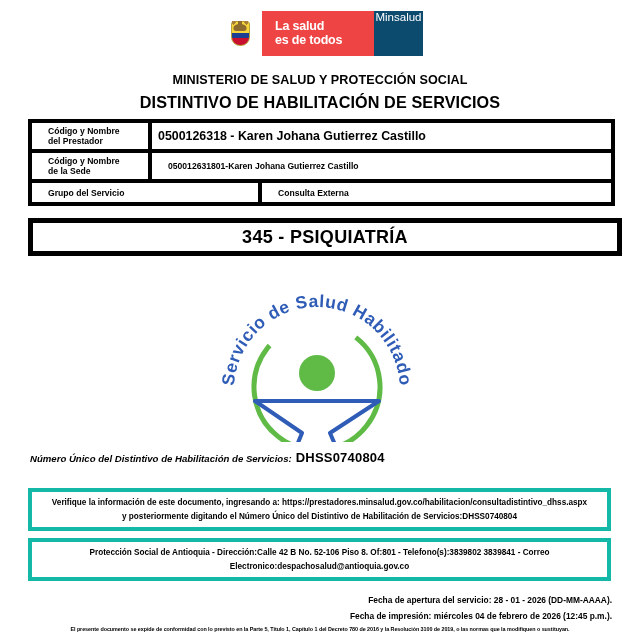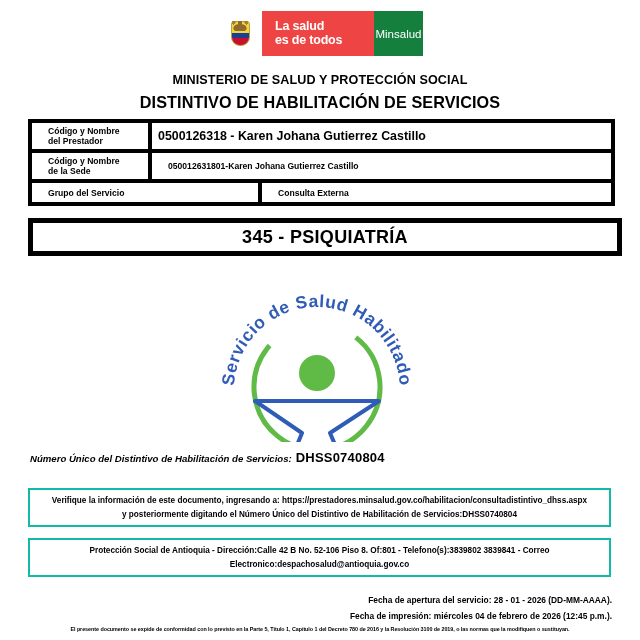--- a/index.html
+++ b/index.html
@@ -72,24 +72,23 @@
   }
   .logo-block-dark .l1, .logo-block-dark .l2 {
     color: #ffffff;
     font-weight: bold;
     font-size: 12.5px;
     line-height: 13.5px;
     letter-spacing: -0.2px;
     display: block;
   }
   .logo-block-light {
-    background: #15803d;
+    background: #0c4a6e;
     flex: 1 1 auto;
     display: flex;
-    align-items: center;
     justify-content: center;
   }
   .logo-block-light span {
     color: #ffffff;
     font-size: 11.5px;
     font-weight: normal;
   }
 
   
   .ministry-title {
@@ -183,21 +182,21 @@
     margin-left: 4px;
     letter-spacing: 0.2px;
   }
 
   
   .note-box {
     position: absolute;
     left: 28px;
     width: 583px;
     box-sizing: border-box;
-    border: 2px solid #14b8a6;
+    border: 4px solid #14b8a6;
     text-align: center;
     font-size: 8.2px;
     font-weight: bold;
     line-height: 13.5px;
     padding: 4px 6px;
     background: #ffffff;
   }
   #note-verify { top: 488px; }
   #note-contact { top: 538px; }
 

